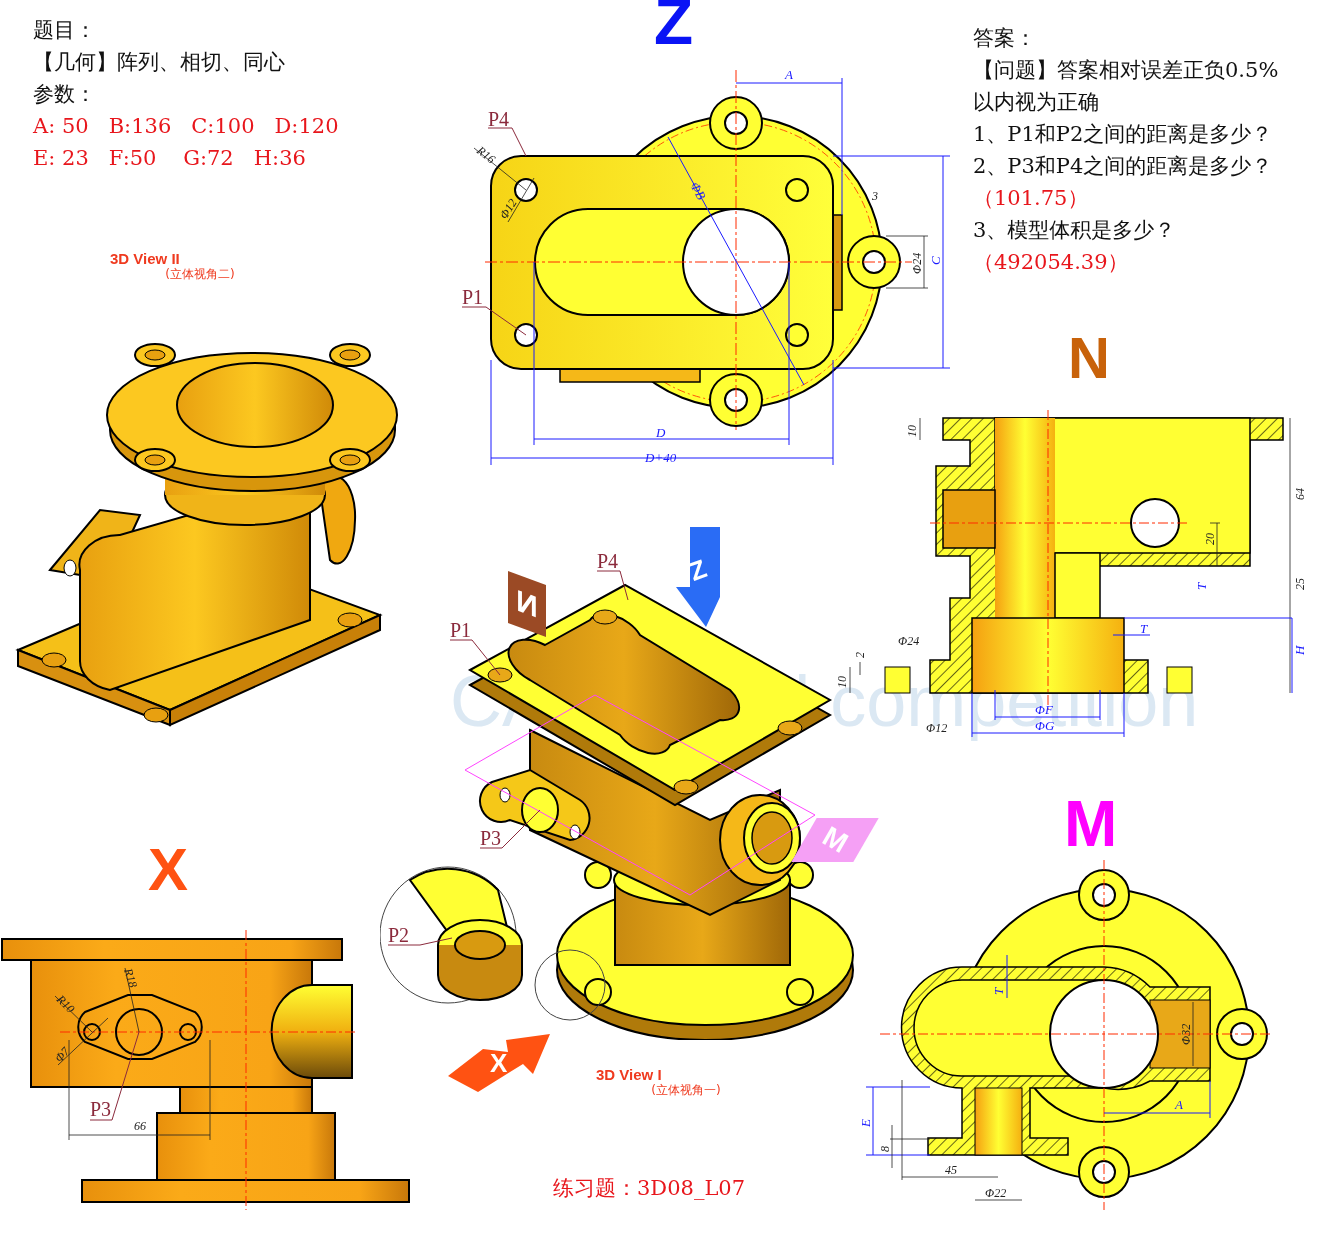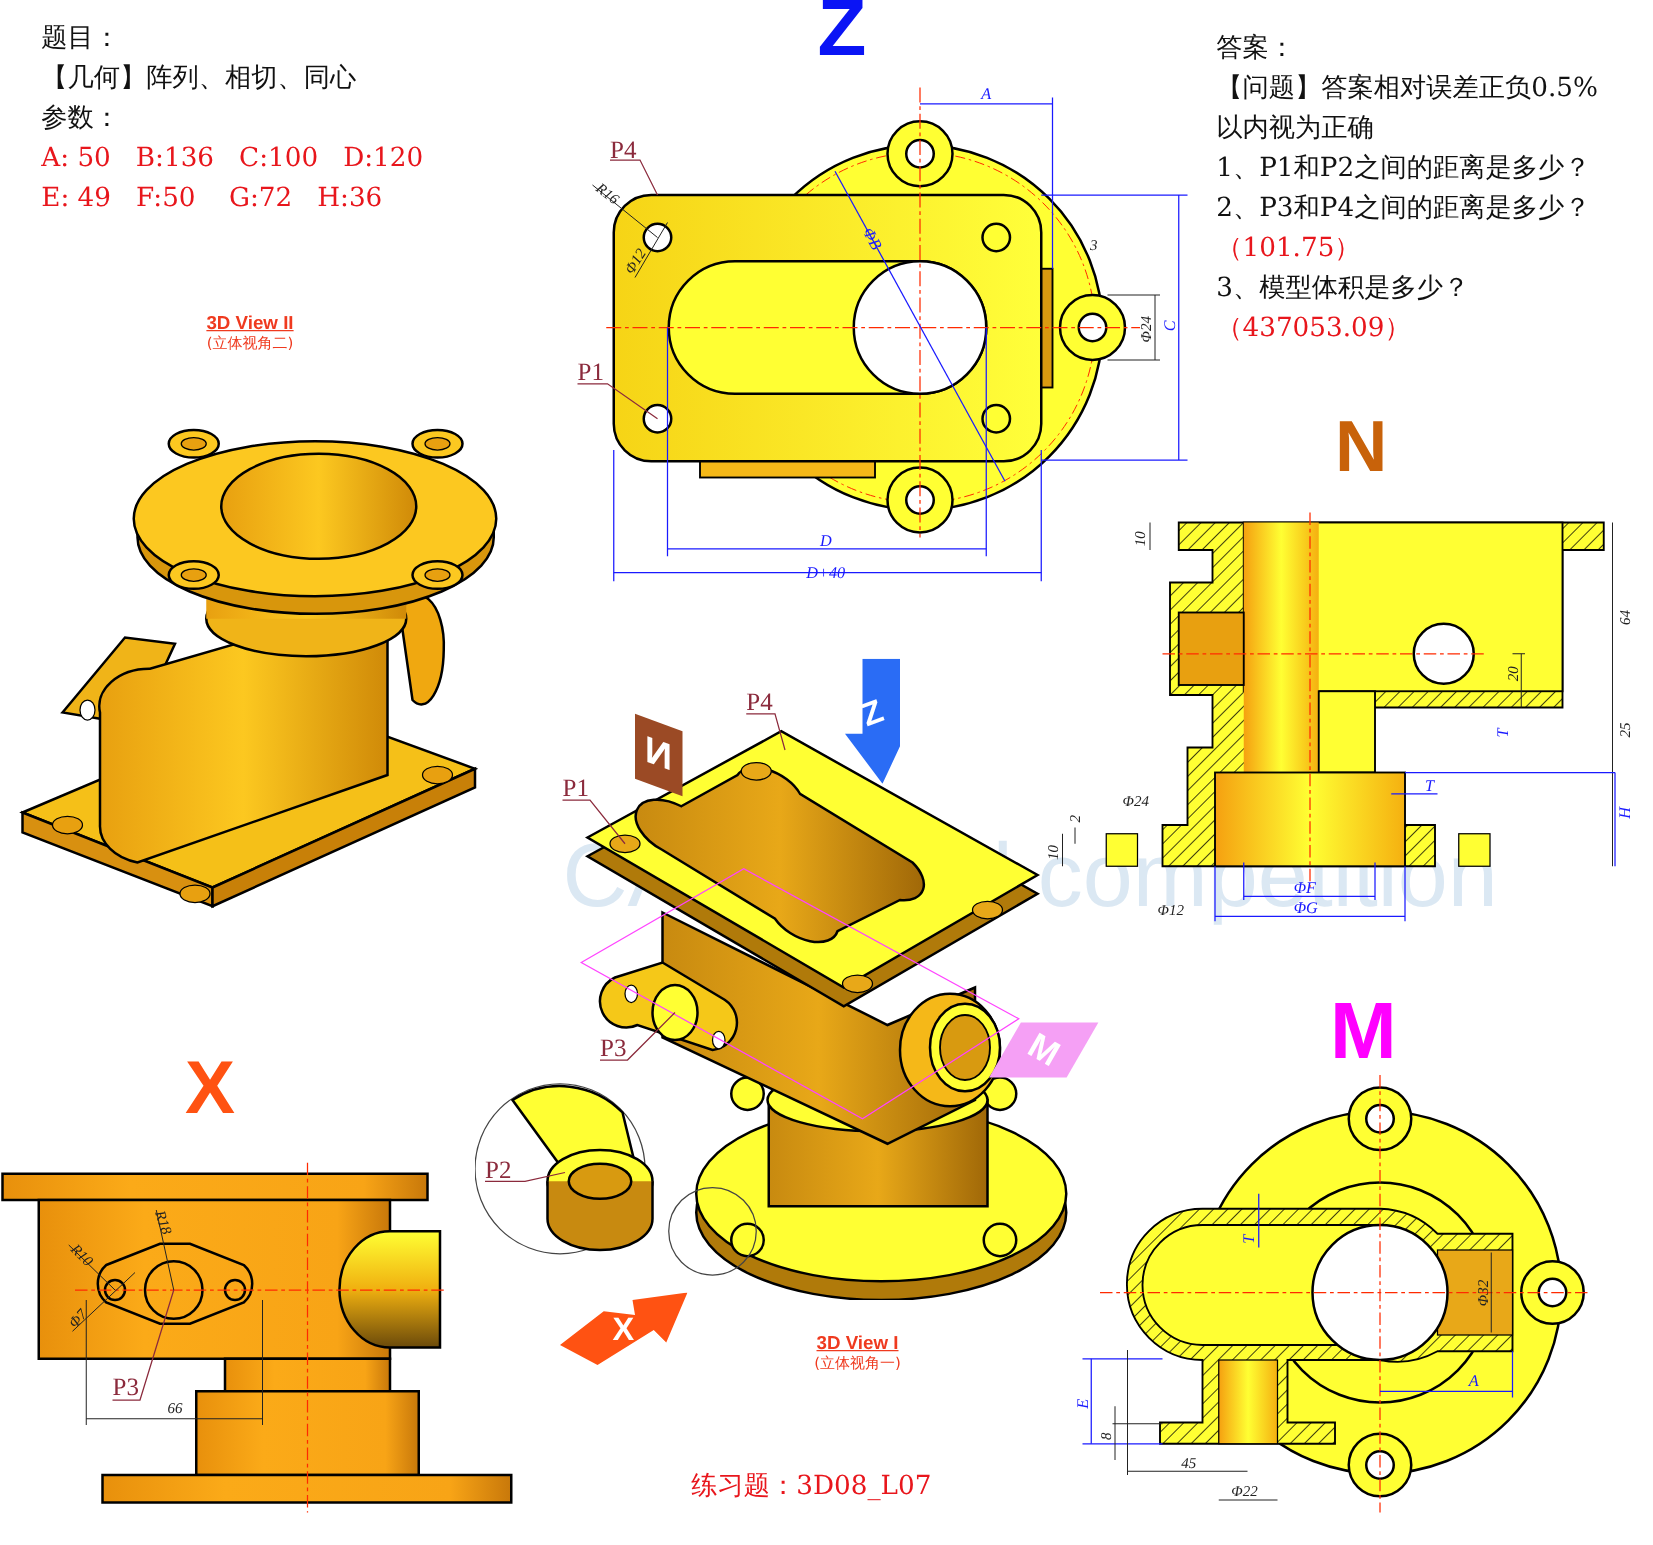--- a/index.html
+++ b/index.html
@@ -1,51 +1,51 @@
 <!DOCTYPE html>
 <html><head>
 <meta charset="utf-8">
 <style>
   html,body{margin:0;padding:0;background:#fff;}
   body{width:1322px;height:1236px;position:relative;overflow:hidden;font-family:"DejaVu Serif","Liberation Serif",serif;}
   .abs{position:absolute;}
   .txt{font-family:"DejaVu Serif","Liberation Serif",serif;font-size:21px;line-height:32px;color:#111;white-space:pre;}
   .red{color:#e8161c;}
   .bigletter{font-family:"Liberation Sans","DejaVu Sans",sans-serif;font-weight:bold;font-size:64px;line-height:64px;}
-  .viewlabel{font-family:"Liberation Sans","DejaVu Sans",sans-serif;font-weight:bold;font-size:15px;color:#ef3a1f;text-align:center;line-height:17px;text-decoration:underline;}
+  .viewlabel{font-family:"Liberation Sans","DejaVu Sans",sans-serif;font-weight:bold;font-size:15px;color:#ef3a1f;line-height:17px;}
   .viewsub{font-family:"DejaVu Sans","Liberation Sans",sans-serif;font-size:12px;color:#ef3a1f;text-align:center;line-height:14px;}
   .exercise{font-family:"DejaVu Serif","Liberation Serif",serif;font-size:21px;color:#e8161c;}
   svg text{font-family:"Liberation Serif","DejaVu Serif",serif;font-style:italic;}
   .dim{fill:#1a1aff;font-size:13px;}
   .dimk{fill:#222;font-size:12px;}
   .plabel{fill:#8b2a3c;font-size:20px;font-style:normal;}
   .watermark{font-family:"Liberation Sans","DejaVu Sans",sans-serif;color:#dbe8f3;font-size:72px;}
 </style>
 </head>
 <body>
 
 <div class="abs watermark" style="left:450px;top:660px;">CAD digital competition</div>
 
 <div class="abs" style="left:33px;top:14px;">
   <div class="txt">题目：</div>
   <div class="txt">【几何】阵列、相切、同心</div>
   <div class="txt">参数：</div>
   <div class="txt red">A: 50   B:136   C:100   D:120</div>
-  <div class="txt red">E: 49   F:50    G:72   H:36</div>
+  <div class="txt red">E: 23   F:50    G:72   H:36</div>
 </div>
 
 <div class="abs" style="left:973px;top:22px;">
   <div class="txt">答案：</div>
   <div class="txt">【问题】答案相对误差正负0.5%</div>
   <div class="txt">以内视为正确</div>
   <div class="txt">1、P1和P2之间的距离是多少？</div>
   <div class="txt">2、P3和P4之间的距离是多少？</div>
   <div class="txt red">（101.75）</div>
   <div class="txt">3、模型体积是多少？</div>
-  <div class="txt red">（437053.09）</div>
+  <div class="txt red">（492054.39）</div>
 </div>
 
 <div class="abs bigletter" style="left:654px;top:-10px;color:#0a14f5;">Z</div>
 <div class="abs bigletter" style="left:1068px;top:326px;color:#c8620a;font-size:58px;">N</div>
 <div class="abs bigletter" style="left:1064px;top:792px;color:#ff00ff;">M</div>
 <div class="abs bigletter" style="left:148px;top:838px;color:#ff5212;font-size:60px;">X</div>
 
 <svg class="abs" style="left:450px;top:60px;" width="510" height="420" viewBox="0 0 510 420">
   <defs>
     <linearGradient id="gy" x1="0" x2="1">

